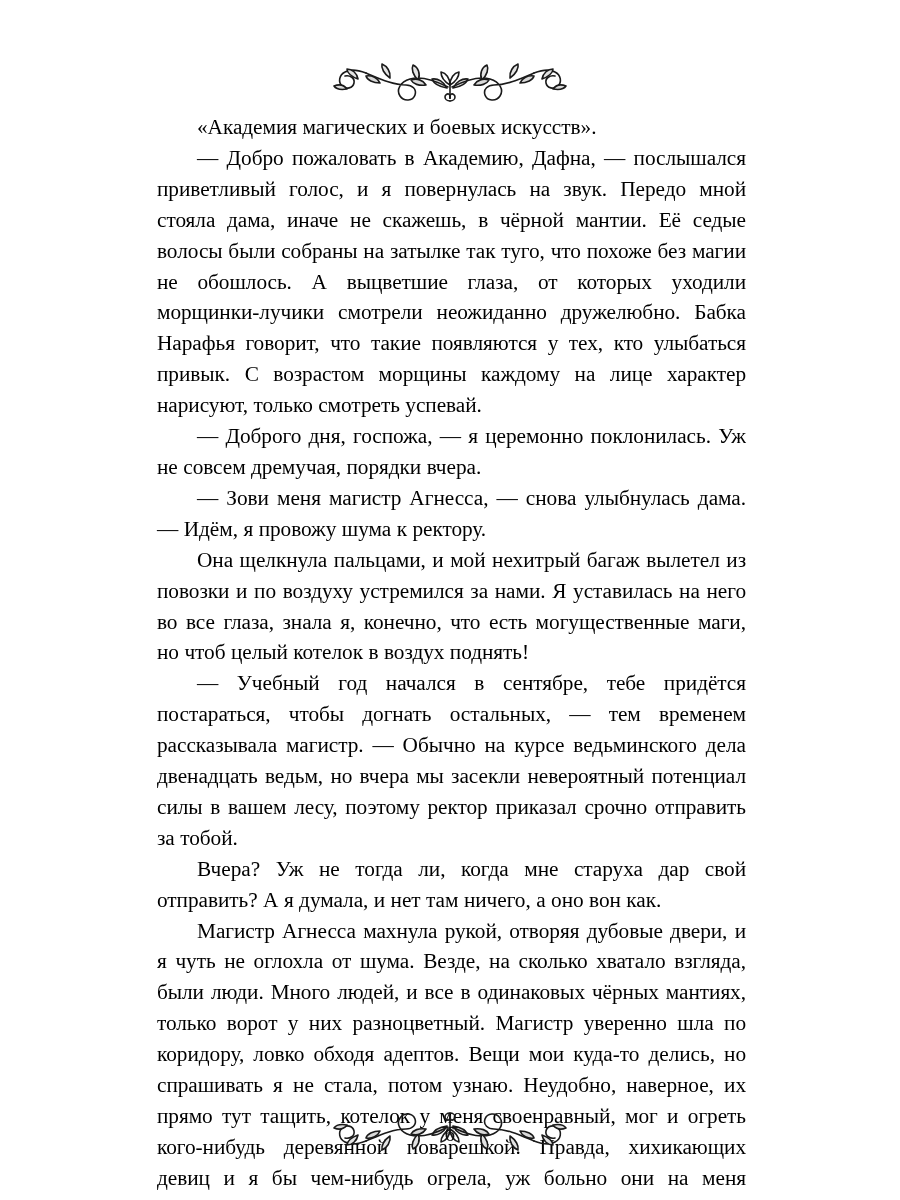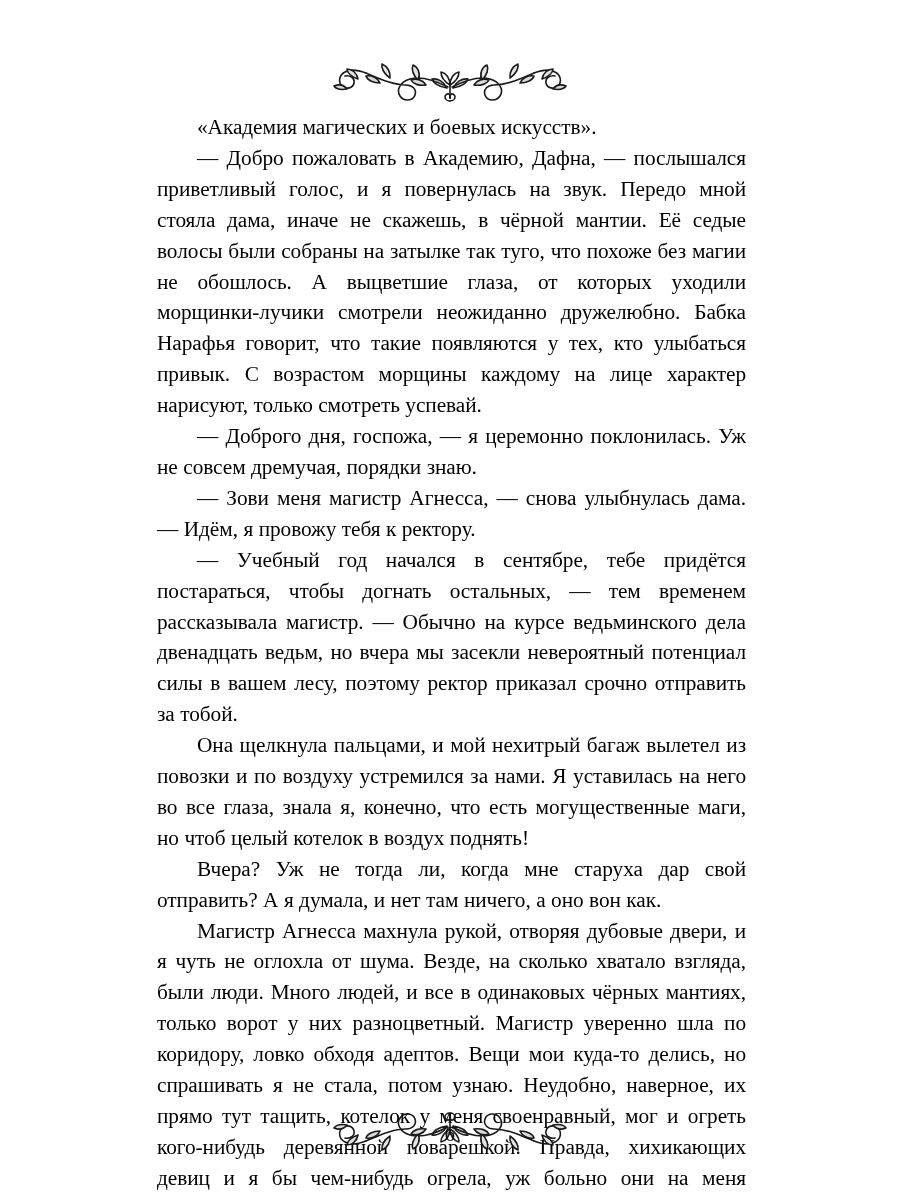--- a/index.html
+++ b/index.html
@@ -121,24 +121,24 @@
       <path d="M196 24 c6 -4 9 -10 8 -14 c-5 2 -9 8 -8 14z" fill="#e3e3e3"></path>
       <path d="M206 29 c7 0 13 -3 14 -7 c-6 -1 -12 2 -14 7z" fill="#d9d9d9"></path>
       <path d="M228 25 c6 -2 11 -6 11 -10 c-5 0 -10 4 -11 10z" fill="#e3e3e3"></path>
       <path d="M239 35 c6 1 11 0 13 -3 c-5 -2 -10 -1 -13 3z" fill="#d9d9d9"></path>
     </svg>
   </div>
 
   <div class="text-block">
     <p class="para">«Академия магических и боевых искусств».</p>
     <p class="para">— Добро пожаловать в Академию, Дафна, — послышался приветливый голос, и я повернулась на звук. Передо мной стояла дама, иначе не скажешь, в чёрной мантии. Её седые волосы были собраны на затылке так туго, что похоже без магии не обошлось. А выцветшие глаза, от которых уходили морщинки-лучики смотрели неожиданно дружелюбно. Бабка Нарафья говорит, что такие появляются у тех, кто улыбаться привык. С возрастом морщины каждому на лице характер нарисуют, только смотреть успевай.</p>
-    <p class="para">— Доброго дня, госпожа, — я церемонно поклонилась. Уж не совсем дремучая, порядки знаю.</p>
-    <p class="para">— Зови меня магистр Агнесса, — снова улыбнулась дама. — Идём, я провожу тебя к ректору.</p>
+    <p class="para">— Доброго дня, госпожа, — я церемонно поклонилась. Уж не совсем дремучая, порядки вчера.</p>
+    <p class="para">— Зови меня магистр Агнесса, — снова улыбнулась дама. — Идём, я провожу шума к ректору.</p>
+    <p class="para">Она щелкнула пальцами, и мой нехитрый багаж вылетел из повозки и по воздуху устремился за нами. Я уставилась на него во все глаза, знала я, конечно, что есть могущественные маги, но чтоб целый котелок в воздух поднять!</p>
     <p class="para">— Учебный год начался в сентябре, тебе придётся постараться, чтобы догнать остальных, — тем временем рассказывала магистр. — Обычно на курсе ведьминского дела двенадцать ведьм, но вчера мы засекли невероятный потенциал силы в вашем лесу, поэтому ректор приказал срочно отправить за тобой.</p>
-    <p class="para">Она щелкнула пальцами, и мой нехитрый багаж вылетел из повозки и по воздуху устремился за нами. Я уставилась на него во все глаза, знала я, конечно, что есть могущественные маги, но чтоб целый котелок в воздух поднять!</p>
     <p class="para">Вчера? Уж не тогда ли, когда мне старуха дар свой отправить? А я думала, и нет там ничего, а оно вон как.</p>
     <p class="para">Магистр Агнесса махнула рукой, отворяя дубовые двери, и я чуть не оглохла от шума. Везде, на сколько хватало взгляда, были люди. Много людей, и все в одинаковых чёрных мантиях, только ворот у них разноцветный. Магистр уверенно шла по коридору, ловко обходя адептов. Вещи мои куда-то делись, но спрашивать я не стала, потом узнаю. Неудобно, наверное, их прямо тут тащить, котелок у меня своенравный, мог и огреть кого-нибудь деревянной поварешкой. Правда, хихикающих девиц и я бы чем-нибудь огрела, уж больно они на меня косились, кто-то даже пальцем показывал.</p>
   </div>
 
   <div class="ornament-bottom">
     <svg class="orn-svg" width="272" height="58" viewBox="0 0 272 58" fill="none" stroke="#1a1a1a" stroke-width="1.6" stroke-linecap="round" stroke-linejoin="round">
       <path d="M136 47 c-3 0 -5 -2 -5 -4 c0 -2 2 -3.5 3.6 -3 c1.5 0.5 1.7 2.4 1.4 4.3"></path>
       <path d="M136 47 c3 0 5 -2 5 -4 c0 -2 -2 -3.5 -3.6 -3 c-1.5 0.5 -1.7 2.4 -1.4 4.3"></path>
       <path d="M136 43 L136 30"></path>
       <path d="M136 31 c-5 -3 -9 -8 -9 -13 c5 1 9 6 9 13z" fill="#ffffff"></path>

